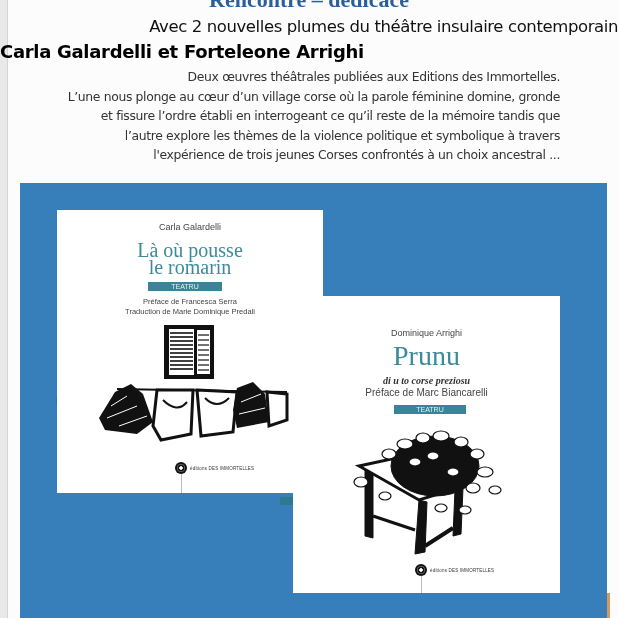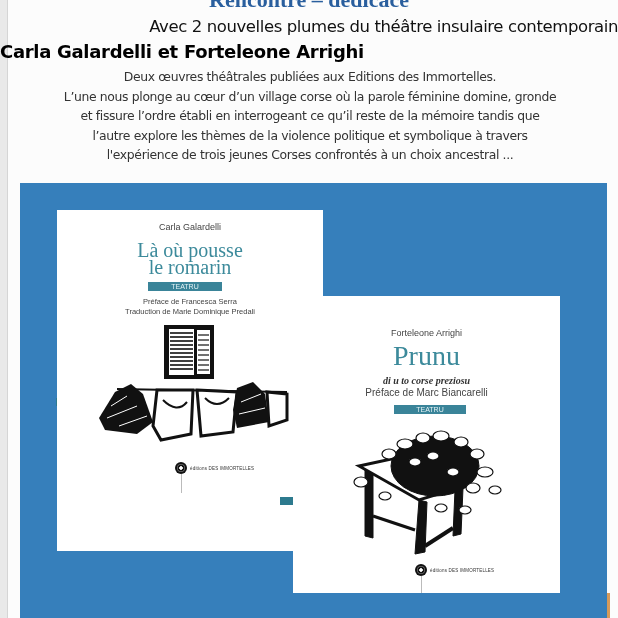--- a/index.html
+++ b/index.html
@@ -21,21 +21,21 @@
     position: absolute; left: 0; top: 17px; width: 618px; text-align: right;
     font-family: "DejaVu Sans", sans-serif; font-size: 16.5px; color: #111;
     letter-spacing: -0.4px;
   }
   .authors {
     position: absolute; left: 0; top: 41px; width: 618px; text-align: left;
     font-family: "DejaVu Sans", sans-serif; font-weight: bold; font-size: 18px; color: #000;
     letter-spacing: -0.3px;
   }
   .desc {
-    position: absolute; left: 60px; top: 67px; width: 500px; text-align: center;
+    position: absolute; left: 60px; top: 67px; width: 500px; text-align: right;
     font-family: "DejaVu Sans", sans-serif; font-size: 12.4px; color: #333;
     line-height: 19.6px; letter-spacing: -0.35px;
   }
   .desc p { margin: 0; }
 
   .blue-panel {
     position: absolute; left: 20px; top: 183px; width: 587px; height: 435px;
     background: #367fbb;
   }
   .orange-edge {
@@ -94,21 +94,21 @@
 <div class="authors">Carla Galardelli et Forteleone Arrighi</div>
 <div class="desc">
   <p>Deux œuvres théâtrales publiées aux Editions des Immortelles.</p>
   <p>L’une nous plonge au cœur d’un village corse où la parole féminine domine, gronde et fissure l’ordre établi en interrogeant ce qu’il reste de la mémoire tandis que l’autre explore les thèmes de la violence politique et symbolique à travers l'expérience de trois jeunes Corses confrontés à un choix ancestral ...</p>
 </div>
 
 <div class="blue-panel"></div>
 <div class="orange-edge"></div>
 
 <div class="teal-tab" style="left:56px; top:398px; width:18px; height:8px;"></div>
-<div class="book" style="left:57px; top:210px; width:266px; height:341px;">
+<div class="book" style="left:57px; top:210px; width:266px; height:283px;">
   <div class="author" style="top:12px;">Carla Galardelli</div>
   <div class="title" style="top:47px; font-size:20px;">le romarin</div>
   <div class="title" style="top:30px; font-size:20px;">Là où pousse</div>
   <div class="tag" style="left:91px; top:72px; width:74px;">TEATRU</div>
   <div class="credits" style="top:86px;">Préface de Francesca Serra</div>
   <div class="credits" style="top:96px;">Traduction de Marie Dominique Predali</div>
   <svg style="position:absolute; left:40px; top:112px;" width="200" height="130" viewBox="0 0 200 130">
     <g fill="#111">
       <rect x="67" y="3" width="50" height="54"></rect>
       <rect x="72" y="7" width="25" height="46" fill="#fff"></rect>
@@ -150,21 +150,21 @@
   <div class="publisher" style="left:118px; top:252px;">
     <span class="logo"></span>
     <span class="pubname">éditions DES IMMORTELLES</span>
   </div>
   <div class="publisher-stem" style="left:124px; top:264px; height:19px;"></div>
 </div>
 <div class="teal-tab" style="left:293px; top:492px; width:10px; height:4px;"></div>
 
 <div class="teal-tab" style="left:280px; top:497px; width:16px; height:8px;"></div>
 <div class="book" style="left:293px; top:296px; width:267px; height:297px;">
-  <div class="author" style="top:32px;">Forteleone Arrighi</div>
+  <div class="author" style="top:32px;">Dominique Arrighi</div>
   <div class="title" style="top:46px; font-size:28px;">Prunu</div>
   <div class="subtitle-it" style="top:79px;">di u to corse preziosu</div>
   <div class="credits" style="top:91px; font-size:10px;">Préface de Marc Biancarelli</div>
   <div class="tag" style="left:101px; top:109px; width:72px;">TEATRU</div>
   <svg style="position:absolute; left:52px; top:130px;" width="180" height="130" viewBox="0 0 180 130">
     <g fill="#111" stroke="#111">
       <path d="M14 40 L60 30 L120 60 L74 74 Z" fill="#fff" stroke-width="3"></path>
       <path d="M20 44 L20 110 L28 112 L28 48 Z"></path>
       <path d="M74 74 L70 128 L80 126 L82 76 Z"></path>
       <path d="M110 64 L108 110 L116 108 L118 62 Z"></path>

